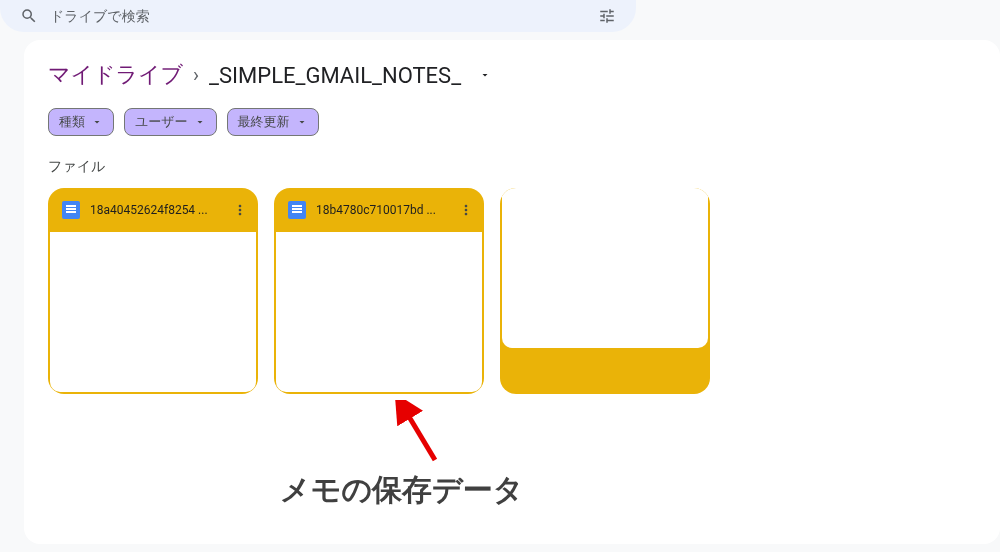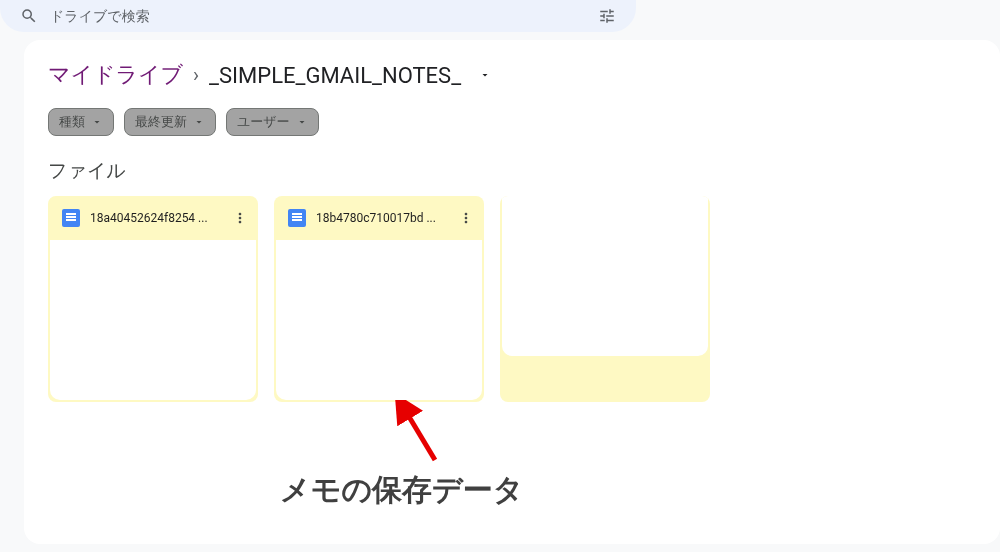--- a/index.html
+++ b/index.html
@@ -88,40 +88,40 @@
     }
     .filter-chip {
       display: flex;
       align-items: center;
       border: 1px solid #747775;
       border-radius: 8px;
       padding: 4px 10px;
       font-size: 13px;
       color: #444746;
       cursor: pointer;
-      background: #a3a3a3;
+      background: #c4b5fd;
     }
     .filter-chip .chevron {
       margin-left: 6px;
       display: flex;
       align-items: center;
     }
     .section-label {
-      font-size: 19px;
+      font-size: 14px;
       color: #444746;
       margin-bottom: 12px;
     }
     .file-grid {
       display: flex;
       gap: 16px;
     }
     .file-card {
       width: 210px;
-      background: #fef9c3;
-      border-radius: 8px;
+      background: #eab308;
+      border-radius: 16px;
       overflow: hidden;
     }
     .file-header {
       display: flex;
       align-items: center;
       padding: 10px 6px 10px 14px;
     }
     .file-icon {
       width: 18px;
       height: 18px;
@@ -218,29 +218,29 @@
   <div class="filter-chips">
     <div class="filter-chip">
       <span>種類</span>
       <span class="chevron">
         <svg width="12" height="12" viewBox="0 0 24 24">
             <path fill="currentColor" d="M7 10l5 5 5-5z"></path>
           </svg>
       </span>
     </div>
     <div class="filter-chip">
+      <span>ユーザー</span>
+      <span class="chevron">
+        <svg width="12" height="12" viewBox="0 0 24 24">
+            <path fill="currentColor" d="M7 10l5 5 5-5z"></path>
+          </svg>
+      </span>
+    </div>
+    <div class="filter-chip">
       <span>最終更新</span>
-      <span class="chevron">
-        <svg width="12" height="12" viewBox="0 0 24 24">
-            <path fill="currentColor" d="M7 10l5 5 5-5z"></path>
-          </svg>
-      </span>
-    </div>
-    <div class="filter-chip">
-      <span>ユーザー</span>
       <span class="chevron">
         <svg width="12" height="12" viewBox="0 0 24 24">
             <path fill="currentColor" d="M7 10l5 5 5-5z"></path>
           </svg>
       </span>
     </div>
   </div>
 
   <div class="section-label">ファイル</div>
 

